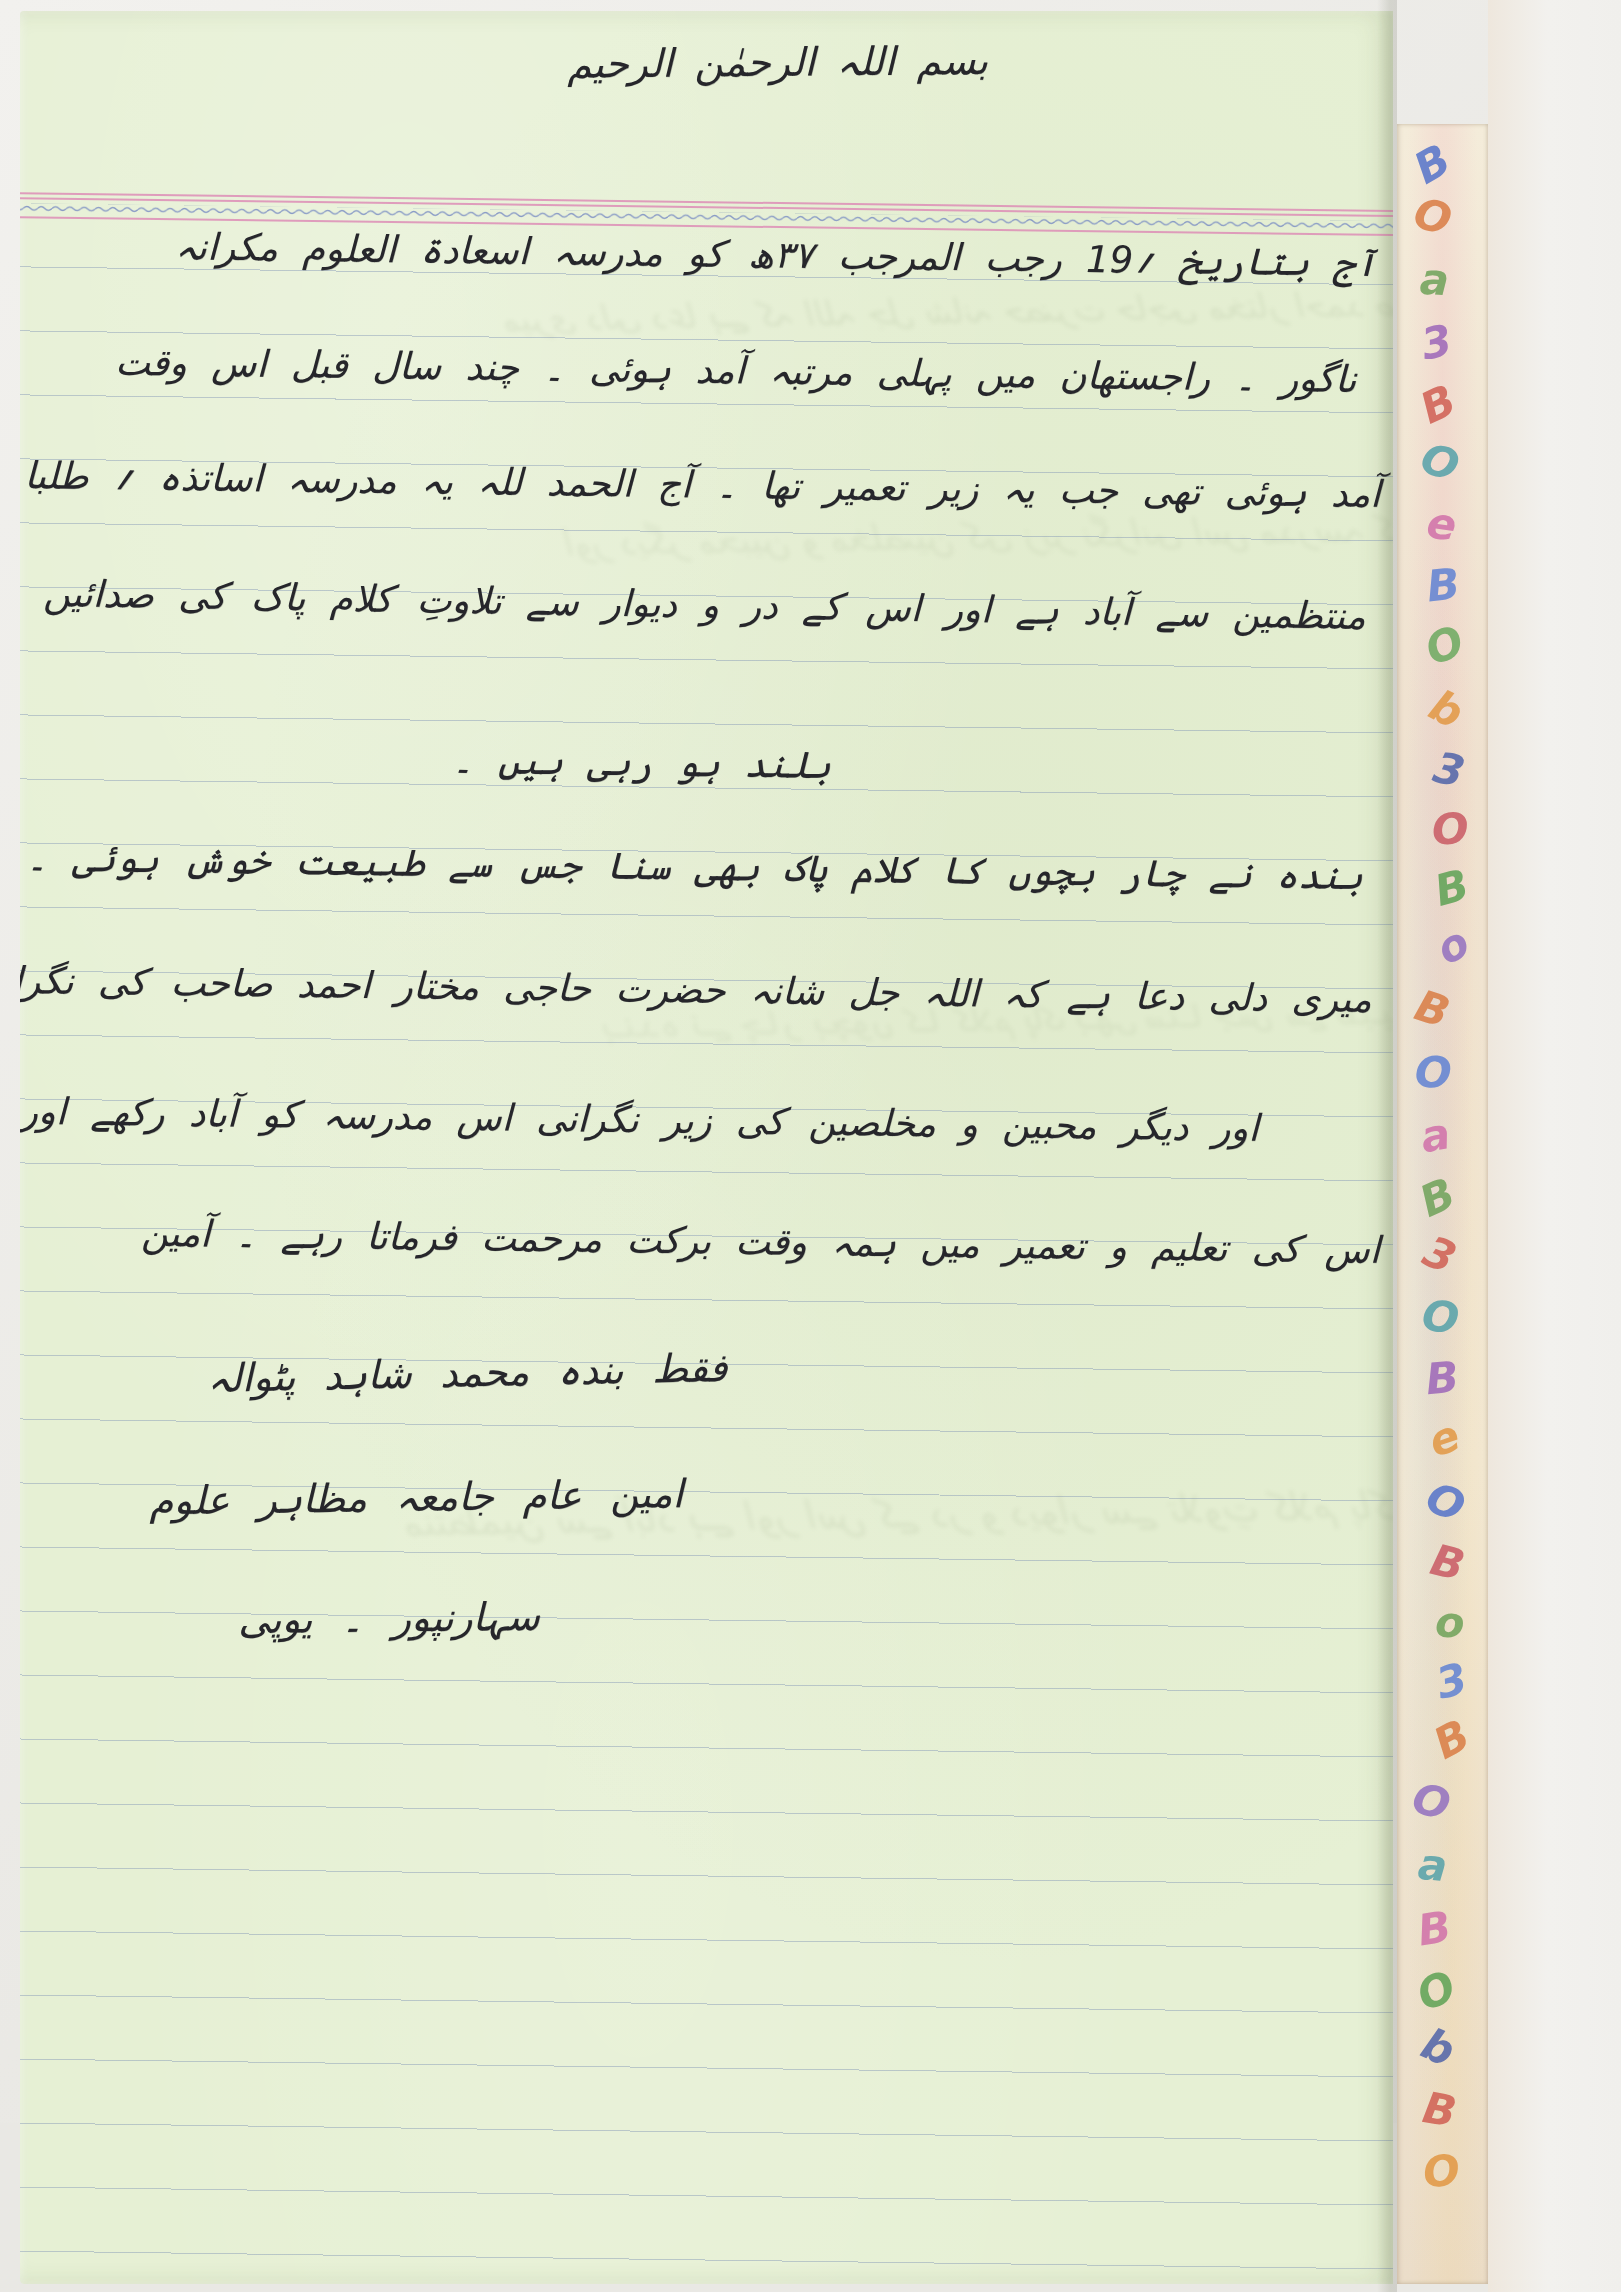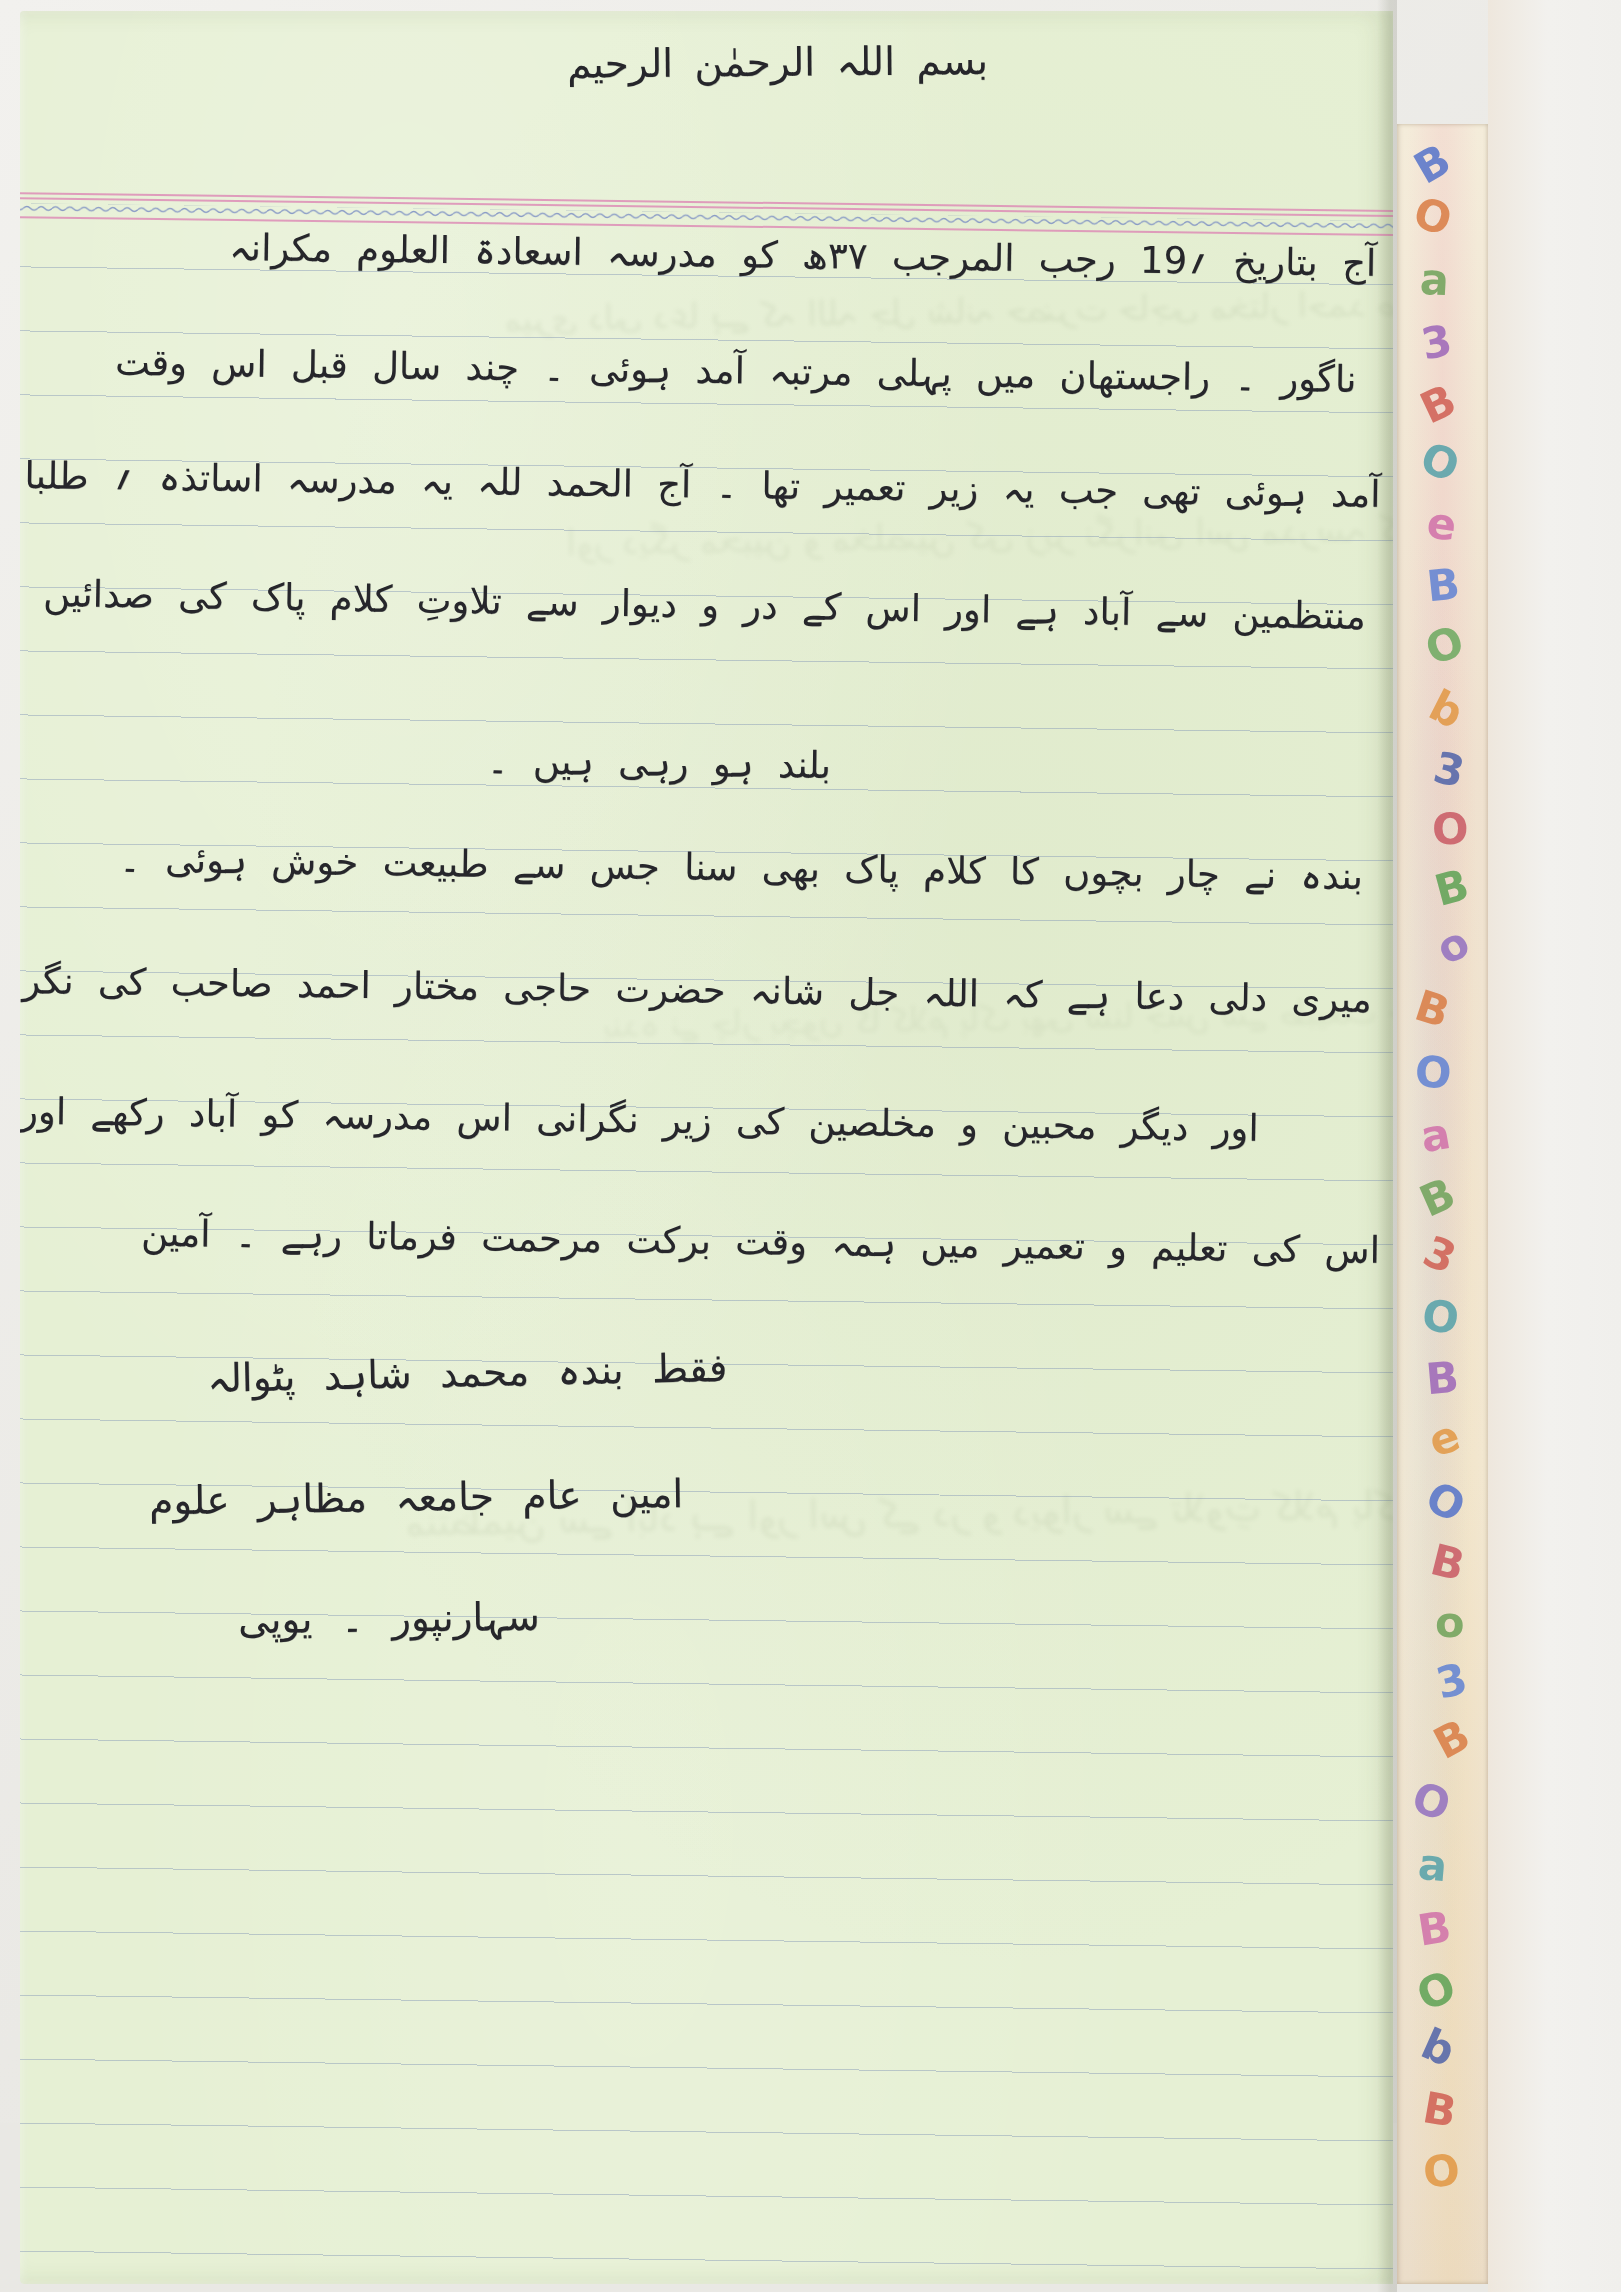--- a/index.html
+++ b/index.html
@@ -2,21 +2,21 @@
 <html style="font-size:14.3px"><head>
 <meta charset="utf-8">
 <style>
   html,body{margin:0;padding:0;}
   body{
     width:1622px;height:2293px;overflow:hidden;
     background:#e9e8e4;
     font-family:"DejaVu Sans",sans-serif;
   }
   .canvas{position:relative;width:1622px;height:2123px;
-    background:linear-gradient(135deg,#f2f1ee 0%,#eae9e5 55%,#e6e5e1 100%);}
+    background:linear-gradient(135deg,#f2f1ee 0%,#eae9e5 55%,#e6e5e1 100%);font-style:italic;}
 
   
   .page{
     position:absolute;left:19.7px;top:10.7px;width:1373px;height:2273px;
     background-color:#e6f0d4;
     background-image:
       radial-gradient(ellipse at 28% 14%, rgba(255,255,255,.20), transparent 45%),
       radial-gradient(ellipse at 72% 40%, rgba(175,190,140,.10), transparent 55%),
       radial-gradient(ellipse at 45% 80%, rgba(255,255,255,.12), transparent 50%);
     box-shadow: inset -14.3px 0 23px rgba(70,85,45,.12), inset 2.7px 0 7.2px rgba(255,255,255,.35);

